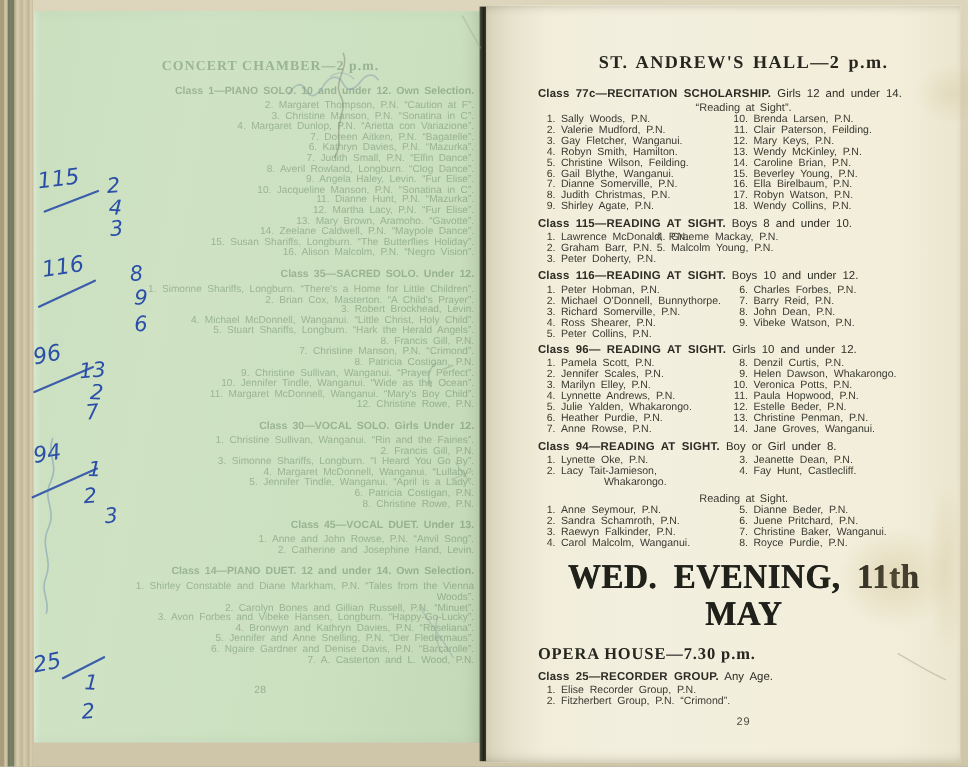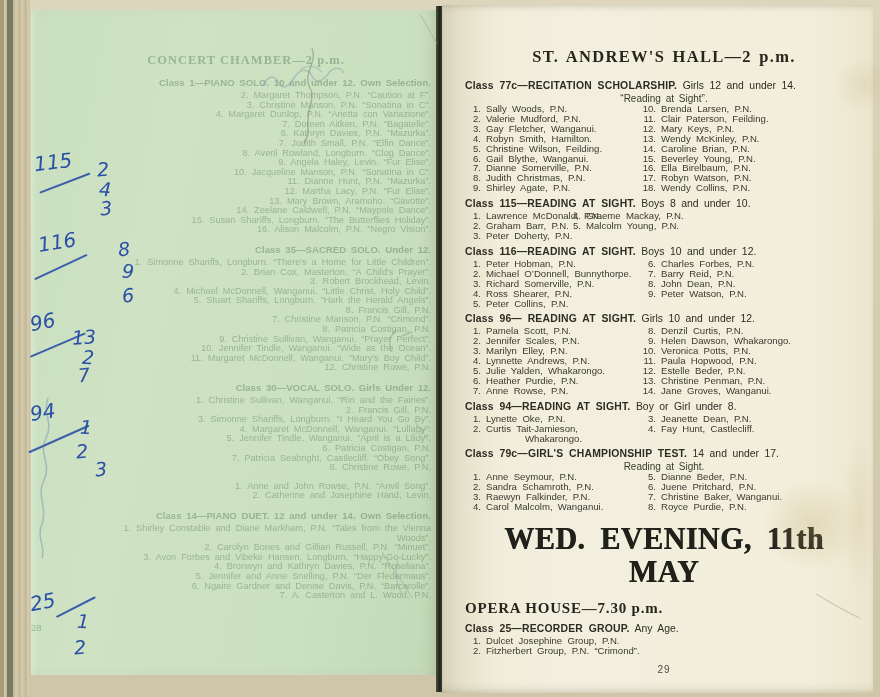--- a/index.html
+++ b/index.html
@@ -16,21 +16,21 @@
 
   
   .page{position:absolute;}
   .left-page{left:31px;top:10px;width:411px;height:665px;
       background:linear-gradient(100deg,#c9dfbe 0%,#cfe3c4 30%,#cbe0bf 70%,#c3d8b6 100%);
       box-shadow:inset -14px 0 18px -12px rgba(60,70,50,.35), inset 4px 0 8px -4px rgba(255,255,255,.5);}
   .gutter{position:absolute;left:436px;top:6px;width:6px;height:686px;
       background:linear-gradient(90deg,#4b4f3e,#1f231a 60%,#3a3c30);}
   .right-page{left:442px;top:5px;width:431px;height:688px;
       background:linear-gradient(90deg,#d8d2ba 0px,#e7e2cc 22px,#f1edda 55px,#f3efdf 120px,#f2eeda 86%,#ece6cf 100%);
-      padding:42px 10px 0 23px;box-sizing:border-box;
+      padding:42px 10px 0 47px;box-sizing:border-box;
       box-shadow:inset 0 6px 10px -8px rgba(90,80,55,.5), inset 0 -8px 12px -10px rgba(90,80,55,.5);}
 
   
   .rp-title{font-family:"Liberation Serif",serif;font-weight:bold;font-size:16.5px;
       letter-spacing:1.3px;word-spacing:2px;text-align:center;color:#26261f;margin-bottom:13px;}
   .rp-sec{margin-top:5px;}
   .rp-head{font-size:10.4px;line-height:12px;color:#2c2c24;word-spacing:2.6px;margin-bottom:1px;}
   .rp-head b{font-weight:bold;letter-spacing:.2px;}
   .rp-sub{font-size:10px;line-height:11px;text-align:center;color:#3a3a30;word-spacing:2px;}
   .cols{display:flex;}
@@ -58,21 +58,21 @@
       background:radial-gradient(closest-side,rgba(190,168,115,.20),rgba(190,168,115,0) 75%);}
 
   
   .lp-content{position:absolute;left:30px;top:42px;width:370px;filter:blur(.35px);
       color:rgba(70,105,70,.38);}
   .lp-title{font-family:"Liberation Serif",serif;font-weight:bold;font-size:12.5px;line-height:16px;
       letter-spacing:1px;text-align:center;}
   .lp-sec{margin-top:9px;text-align:right;}
   .lp-head{font-size:9.6px;line-height:11px;font-weight:bold;margin-bottom:3px;word-spacing:2px;}
   .lp-row{font-size:9.2px;line-height:9.6px;word-spacing:2.4px;white-space:pre-wrap;}
-  .lp-pagenum{position:absolute;left:0;top:612px;width:411px;
+  .lp-pagenum{position:absolute;left:0;top:612px;width:411px;text-align:center;
       font-size:9.5px;color:rgba(70,105,70,.40);}
 
   
   .annotations{position:absolute;left:0;top:0;width:880px;height:697px;pointer-events:none;}
   .ann-label,.ann-digit{position:absolute;font-family:"DejaVu Sans",sans-serif;
       color:#2b4fa8;font-style:italic;}
   .ann-label{font-size:20px;font-weight:500;}
   .ann-digit{font-size:19px;}
   .ann-slash{position:absolute;height:2.4px;background:#2b4fa8;border-radius:2px;opacity:.9;}
   #a115-l{left:34px;top:150px;transform:rotate(-7deg);}
@@ -145,24 +145,24 @@
           <div class="lp-row">12. Christine Rowe, P.N.</div>
         </div>
         <div class="lp-sec">
           <div class="lp-head">Class 30—VOCAL SOLO. Girls Under 12.</div>
           <div class="lp-row">1. Christine Sullivan, Wanganui. “Rin and the Fairies”.</div>
           <div class="lp-row">2. Francis Gill, P.N.</div>
           <div class="lp-row">3. Simonne Shariffs, Longburn. “I Heard You Go By”.</div>
           <div class="lp-row">4. Margaret McDonnell, Wanganui. “Lullaby”.</div>
           <div class="lp-row">5. Jennifer Tindle, Wanganui. “April is a Lady”.</div>
           <div class="lp-row">6. Patricia Costigan, P.N.</div>
-          <div class="lp-row">7. Patricia Seabright, Castlecliff. “Obey Song”.</div>
           <div class="lp-row">8. Christine Rowe, P.N.</div>
         </div>
         <div class="lp-sec">
+          <div class="lp-head">Class 45—VOCAL DUET. Under 13.</div>
           <div class="lp-row">1. Anne and John Rowse, P.N. “Anvil Song”.</div>
           <div class="lp-row">2. Catherine and Josephine Hand, Levin.</div>
         </div>
         <div class="lp-sec">
           <div class="lp-head">Class 14—PIANO DUET. 12 and under 14. Own Selection.</div>
           <div class="lp-row">1. Shirley Constable and Diane Markham, P.N. “Tales from the Vienna</div>
           <div class="lp-row">        Woods”.</div>
           <div class="lp-row">2. Carolyn Bones and Gillian Russell, P.N. “Minuet”.</div>
           <div class="lp-row">3. Avon Forbes and Vibeke Hansen, Longburn. “Happy-Go-Lucky”.</div>
           <div class="lp-row">4. Bronwyn and Kathryn Davies, P.N. “Roseliana”.</div>
@@ -228,21 +228,21 @@
               <div class="row"><span class="num">1.</span><span class="txt">Peter Hobman, P.N.</span></div>
               <div class="row"><span class="num">2.</span><span class="txt">Michael O’Donnell, Bunnythorpe.</span></div>
               <div class="row"><span class="num">3.</span><span class="txt">Richard Somerville, P.N.</span></div>
               <div class="row"><span class="num">4.</span><span class="txt">Ross Shearer, P.N.</span></div>
               <div class="row"><span class="num">5.</span><span class="txt">Peter Collins, P.N.</span></div>
             </div>
             <div class="col2">
               <div class="row"><span class="num">6.</span><span class="txt">Charles Forbes, P.N.</span></div>
               <div class="row"><span class="num">7.</span><span class="txt">Barry Reid, P.N.</span></div>
               <div class="row"><span class="num">8.</span><span class="txt">John Dean, P.N.</span></div>
-              <div class="row"><span class="num">9.</span><span class="txt">Peter Watson, P.N.</span></div>
+              <div class="row"><span class="num">9.</span><span class="txt">Vibeke Watson, P.N.</span></div>
             </div>
           </div>
         </div>
         <div class="rp-sec">
           <div class="rp-head"><b>Class 96— READING AT SIGHT.</b><span> Girls 10 and under 12.</span></div>
           <div class="cols">
             <div class="col1">
               <div class="row"><span class="num">1.</span><span class="txt">Pamela Scott, P.N.</span></div>
               <div class="row"><span class="num">2.</span><span class="txt">Jennifer Scales, P.N.</span></div>
               <div class="row"><span class="num">3.</span><span class="txt">Marilyn Elley, P.N.</span></div>
@@ -260,31 +260,30 @@
               <div class="row"><span class="num">13.</span><span class="txt">Christine Penman, P.N.</span></div>
               <div class="row"><span class="num">14.</span><span class="txt">Jane Groves, Wanganui.</span></div>
             </div>
           </div>
         </div>
         <div class="rp-sec">
           <div class="rp-head"><b>Class 94—READING AT SIGHT.</b><span> Boy or Girl under 8.</span></div>
           <div class="cols">
             <div class="col1">
               <div class="row"><span class="num">1.</span><span class="txt">Lynette Oke, P.N.</span></div>
-              <div class="row"><span class="num">2.</span><span class="txt">Curtis Tait-Jamieson,</span></div>
+              <div class="row"><span class="num">2.</span><span class="txt">Lacy Tait-Jamieson,</span></div>
               <div class="row cont">Whakarongo.</div>
             </div>
             <div class="col2">
               <div class="row"><span class="num">3.</span><span class="txt">Jeanette Dean, P.N.</span></div>
               <div class="row"><span class="num">4.</span><span class="txt">Fay Hunt, Castlecliff.</span></div>
             </div>
           </div>
         </div>
         <div class="rp-sec">
-          <div class="rp-head"><b>Class 79c—GIRL'S CHAMPIONSHIP TEST.</b><span> 14 and under 17.</span></div>
           <div class="rp-sub">Reading at Sight.</div>
           <div class="cols">
             <div class="col1">
               <div class="row"><span class="num">1.</span><span class="txt">Anne Seymour, P.N.</span></div>
               <div class="row"><span class="num">2.</span><span class="txt">Sandra Schamroth, P.N.</span></div>
               <div class="row"><span class="num">3.</span><span class="txt">Raewyn Falkinder, P.N.</span></div>
               <div class="row"><span class="num">4.</span><span class="txt">Carol Malcolm, Wanganui.</span></div>
             </div>
             <div class="col2">
               <div class="row"><span class="num">5.</span><span class="txt">Dianne Beder, P.N.</span></div>
@@ -295,21 +294,21 @@
           </div>
         </div>
       </div>
     <div class="rp-banner">WED. EVENING, 11th MAY</div>
     <div class="rp-venue2">OPERA HOUSE—7.30 p.m.</div>
     <div id="rp-sections2">
         <div class="rp-sec">
           <div class="rp-head"><b>Class 25—RECORDER GROUP.</b><span> Any Age.</span></div>
           <div class="cols">
             <div class="col1">
-              <div class="row"><span class="num">1.</span><span class="txt">Dulcet Josephine Group, P.N.</span></div>
+              <div class="row"><span class="num">1.</span><span class="txt">Elise Recorder Group, P.N.</span></div>
               <div class="row"><span class="num">2.</span><span class="txt">Fitzherbert Group, P.N. “Crimond”.</span></div>
             </div>
           </div>
         </div>
       </div>
     <div class="rp-pagenum">29</div>
     <div class="stain stain1"></div>
     <div class="stain stain2"></div>
     <div class="stain stain3"></div>
   </div>

